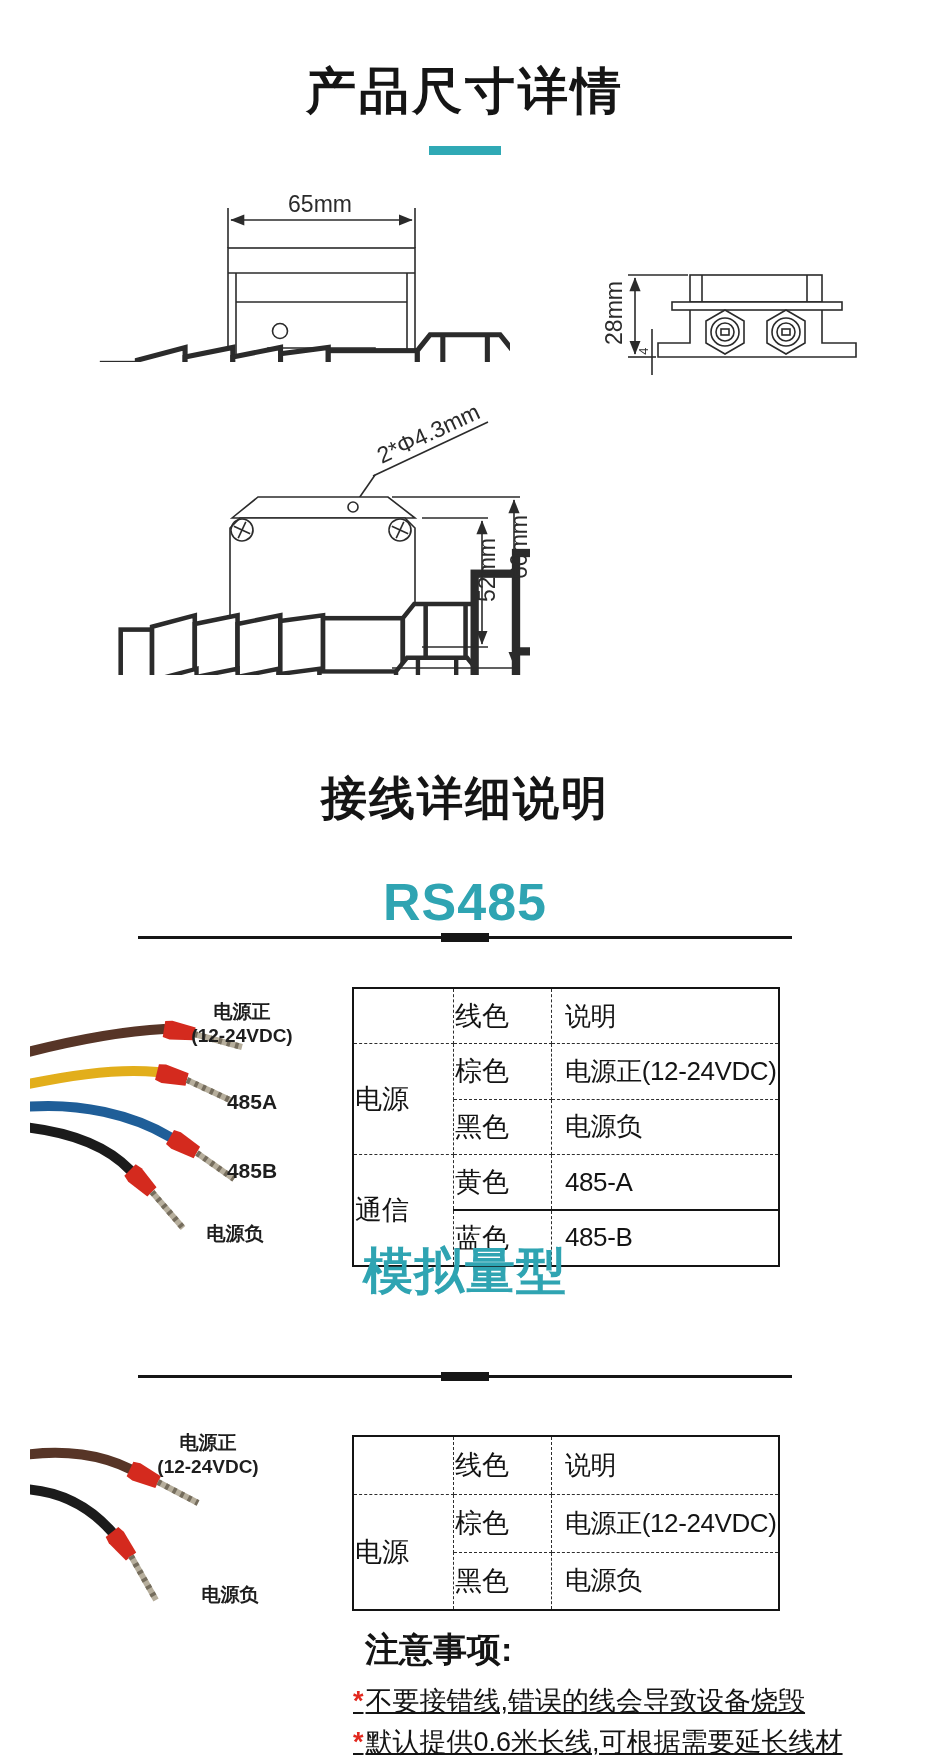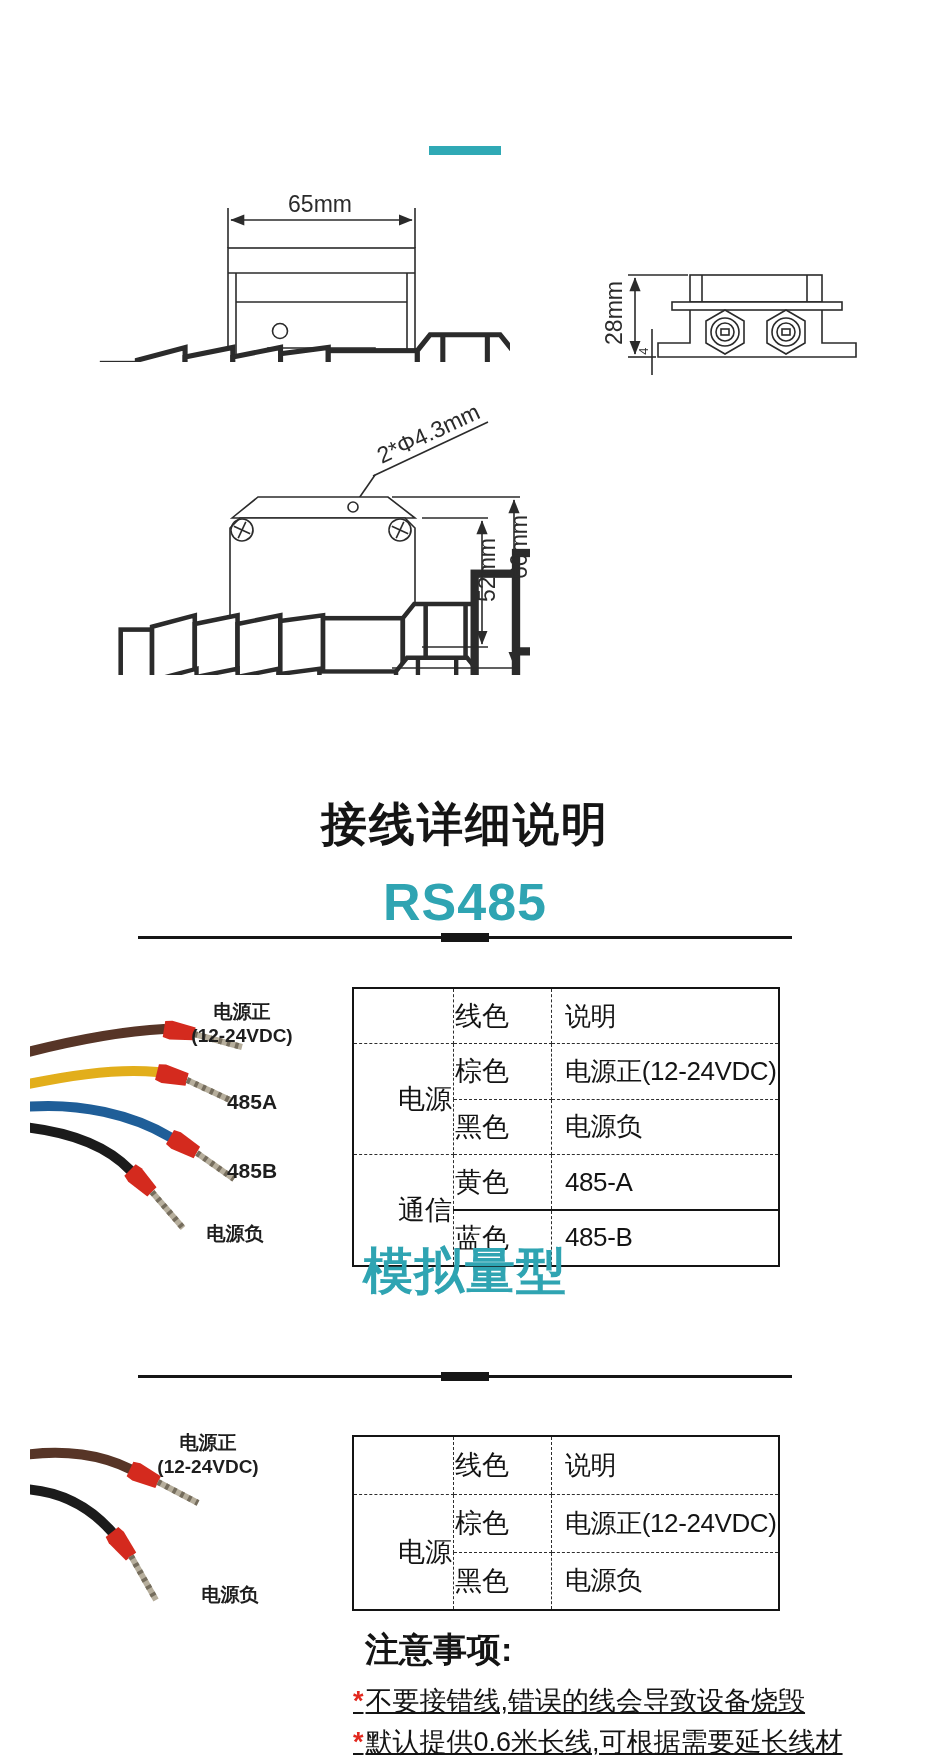--- a/index.html
+++ b/index.html
@@ -12,36 +12,37 @@
   .teal-h{font-size:50px;font-weight:800;letter-spacing:1px;color:#2fa4b2;}
   .teal-bar{left:50%;transform:translateX(-50%);width:72px;height:9px;background:#2fa9b5;}
   .divider{left:138px;width:654px;height:3px;background:#161616;}
   .divider .mid{position:absolute;left:50%;transform:translateX(-50%);top:-3px;width:48px;height:9px;background:#161616;}
   svg text{fill:#2b2b2b;}
   .dimtxt{font-size:23px;fill:#2b2b2b;}
   .lbl{font-weight:700;fill:#1e1e1e;}
   .tbl{position:absolute;border-collapse:collapse;border:2.6px solid #141414;background:#fff;table-layout:fixed;}
   .tbl td{border:1.6px dashed #2e2e2e;font-size:27px;color:#141414;overflow:visible;}
   .tbl tr.solid-top td{border-top:2.2px solid #141414;}
-  td.gcol{width:97px;text-align:right;}
+  td.gcol{width:97px;text-align:left;}
   td.ccol{width:95px;text-align:left;}
   td.dcol{width:206px;text-align:left;padding-left:13px;font-size:26px;letter-spacing:-0.4px;white-space:nowrap;}
   .tbl-rs tr{height:55.5px;}
   .tbl-an tr{height:58px;}
   .notes{left:353px;top:1615px;width:520px;}
   .notes h3{margin:12px;font-size:34px;font-weight:800;color:#141414;}
   .note-line{margin-top:9px;font-size:27px;color:#141414;line-height:32px;text-decoration:underline;}
   .star{color:#e2281e;font-weight:700;margin-right:2px;}
   .drawing{stroke:#2b2b2b;fill:none;stroke-width:1.6;}
 </style>
 </head>
 <body>
 
 <div id="page">
 
+  <div class="abs center h1" style="top:58px;">产品尺寸详情</div>
   <div class="abs teal-bar" style="top:146px;"></div>
 
   <svg class="abs" style="left:90px;top:190px;" width="420" height="172" viewBox="0 0 420 172">
     <defs>
       <marker id="arrA" viewBox="0 0 10 8" refX="9.5" refY="4" markerWidth="9" markerHeight="7" orient="auto-start-reverse">
         <path d="M0,0 L10,4 L0,8 Z" fill="#2b2b2b"></path>
       </marker>
       <symbol id="fitting" viewBox="0 0 132 44" overflow="visible">
         <g stroke="#2b2b2b" stroke-width="1.6" fill="#fff">
           <rect x="2" y="13" width="11" height="18"></rect>
@@ -179,21 +180,21 @@
     <g>
       <g class="drawing">
         <line x1="302" y1="122" x2="430" y2="122"></line>
         <line x1="302" y1="293" x2="430" y2="293"></line>
         <line x1="424" y1="125" x2="424" y2="290" marker-start="url(#arrC)" marker-end="url(#arrC)"></line>
       </g>
       <text class="dimtxt" x="437" y="172" font-size="22" text-anchor="middle" transform="rotate(-90 437 172)">60mm</text>
     </g>
   </svg>
 
-  <div class="abs center h2" style="top:794px;">接线详细说明</div>
+  <div class="abs center h2" style="top:768px;">接线详细说明</div>
   <div class="abs center teal-h" style="top:872px;font-size:52px;">RS485</div>
   <div class="abs divider" style="top:936px;">
       <span class="mid"></span>
     </div>
 
   <svg class="abs" style="left:30px;top:985px;" width="300" height="275" viewBox="0 0 300 275">
     <g>
       <path d="M-6,68 C45,55 95,46 134,44" stroke="#573527" stroke-width="10" fill="none" stroke-linecap="round"></path>
       <g transform="translate(134,44) rotate(9)">
           <path d="M0,-8 L7,-9.5 L31,-6.5 L31,6.5 L7,9.5 L0,8 Z" fill="#d42a1e"></path>

